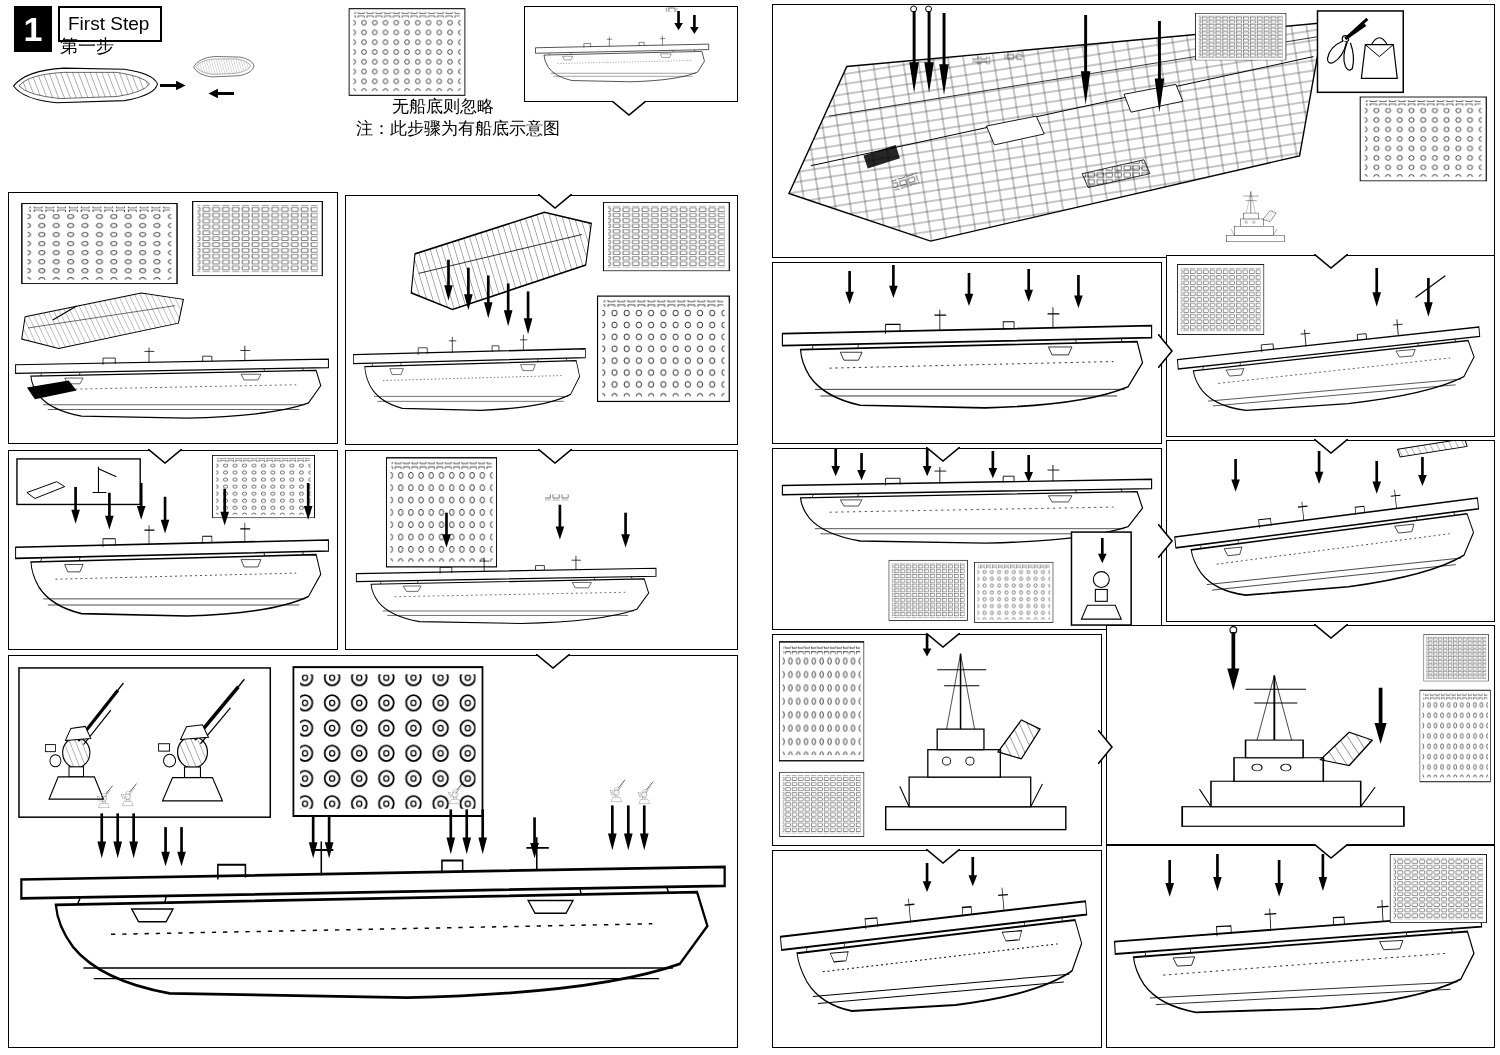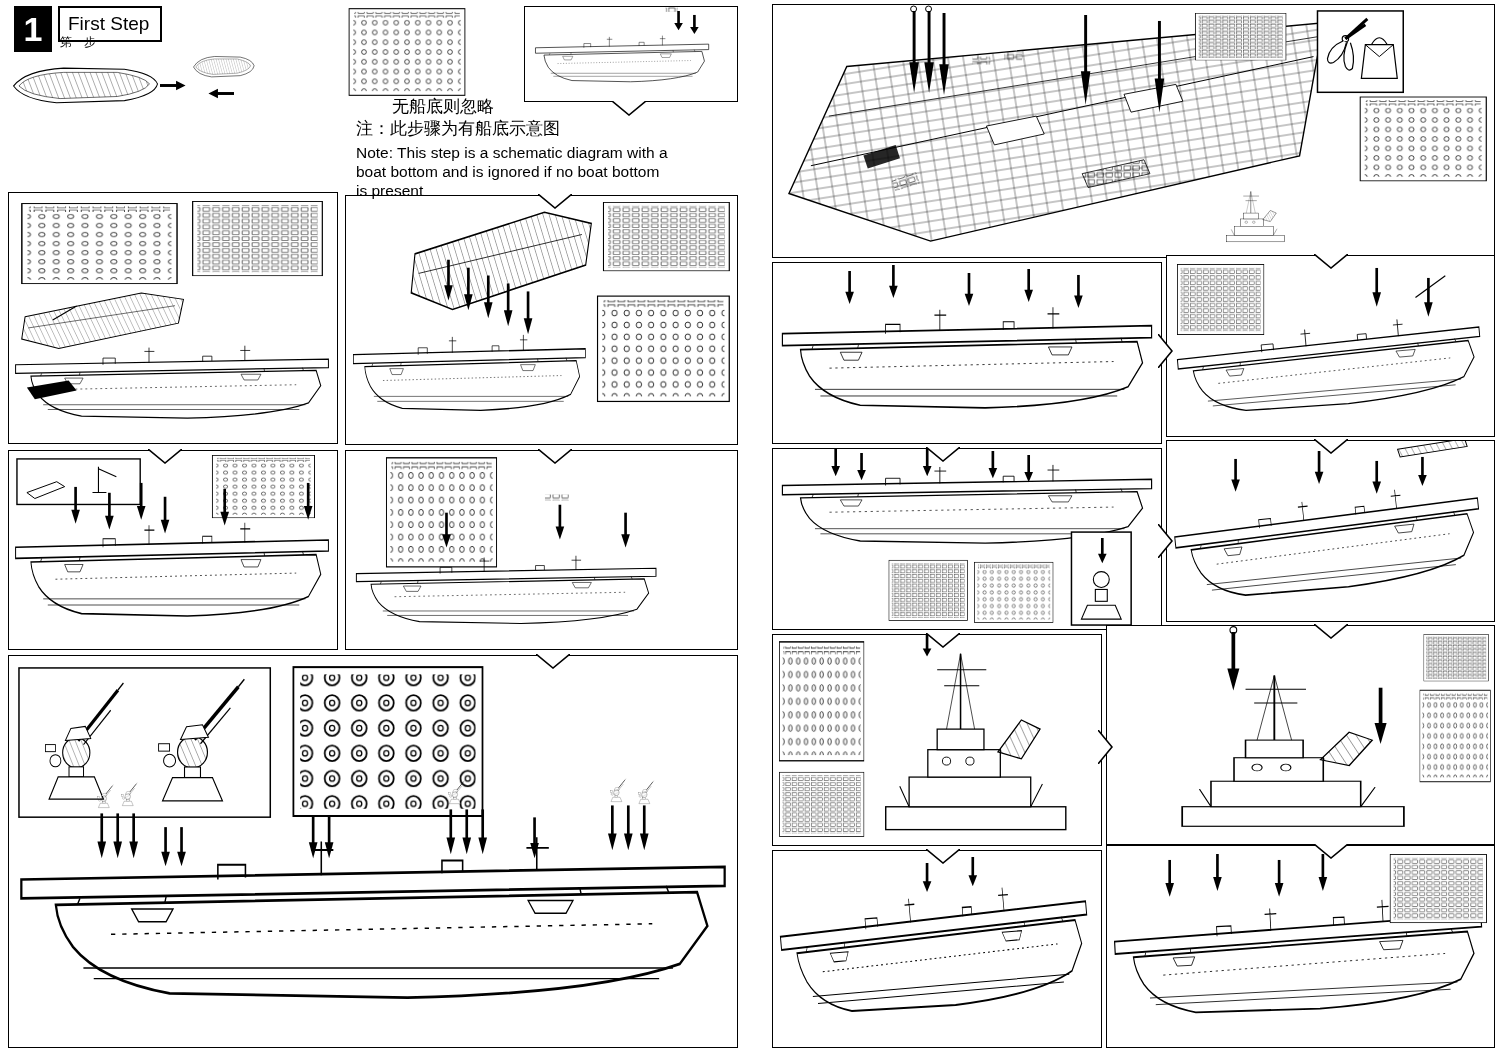--- a/index.html
+++ b/index.html
@@ -3,21 +3,21 @@
 <meta charset="utf-8">
 <style>
   html,body{margin:0;padding:0;background:#fff;}
   body{width:1500px;height:1055px;position:relative;font-family:"Liberation Sans",sans-serif;color:#000;}
   .sheet{position:absolute;left:0;top:0;width:1500px;height:1055px;background:#fff;overflow:hidden;}
   .abs{position:absolute;}
   .panel{position:absolute;border:1.6px solid #000;background:#fff;box-sizing:border-box;z-index:1;}
   .fill{position:absolute;left:0;top:0;width:100%;height:100%;}
   .badge{background:#000;color:#fff;font-weight:bold;font-size:34px;display:flex;align-items:center;justify-content:center;}
   .titlebox{border:2px solid #000;font-size:19px;display:flex;align-items:center;padding:16px 8px;box-sizing:border-box;background:#fff;}
-  .zh-title{font-size:12px;}
+  .zh-title{font-size:18px;}
   .note{z-index:2;}
   .zh-note{font-size:17px;line-height:1.32;}
   .indent{padding-left:36px;}
   .en-note{font-size:15.5px;line-height:1.24;margin-top:2px;}
   .notch{position:absolute;z-index:7;}
   svg{display:block;}
 </style>
 </head>
 <body>
 
@@ -135,21 +135,20 @@
   <use href="#arrL" x="198" y="36" width="26" height="11"></use>
 </svg>
 
 <svg class="abs" style="left:348px;top:8px;" width="118" height="88" viewBox="0 0 120 90">
   <use href="#psheetA" width="120" height="90"></use>
 </svg>
 
 <div class="abs note" style="left:356px;top:96px;width:312px;">
   <div class="zh-note indent">无船底则忽略</div>
   <div class="zh-note">注：此步骤为有船底示意图</div>
-  <div class="en-note">Note: This step is a schematic diagram with a boat bottom and is ignored if no boat bottom is present</div>
 </div>
 
 <div class="panel" style="left:524px;top:6px;width:214px;height:96px;">
   <svg class="fill" viewBox="0 0 214 96" preserveAspectRatio="none">
     <use href="#shipSide" x="8" y="28" width="180" height="62"></use>
     <use href="#arrD" x="150" y="4" width="10" height="20"></use>
     <use href="#arrD" x="166" y="8" width="10" height="20"></use>
     <rect x="142" y="0" width="12" height="5" fill="url(#tinyrects)"></rect>
   </svg>
 </div>

